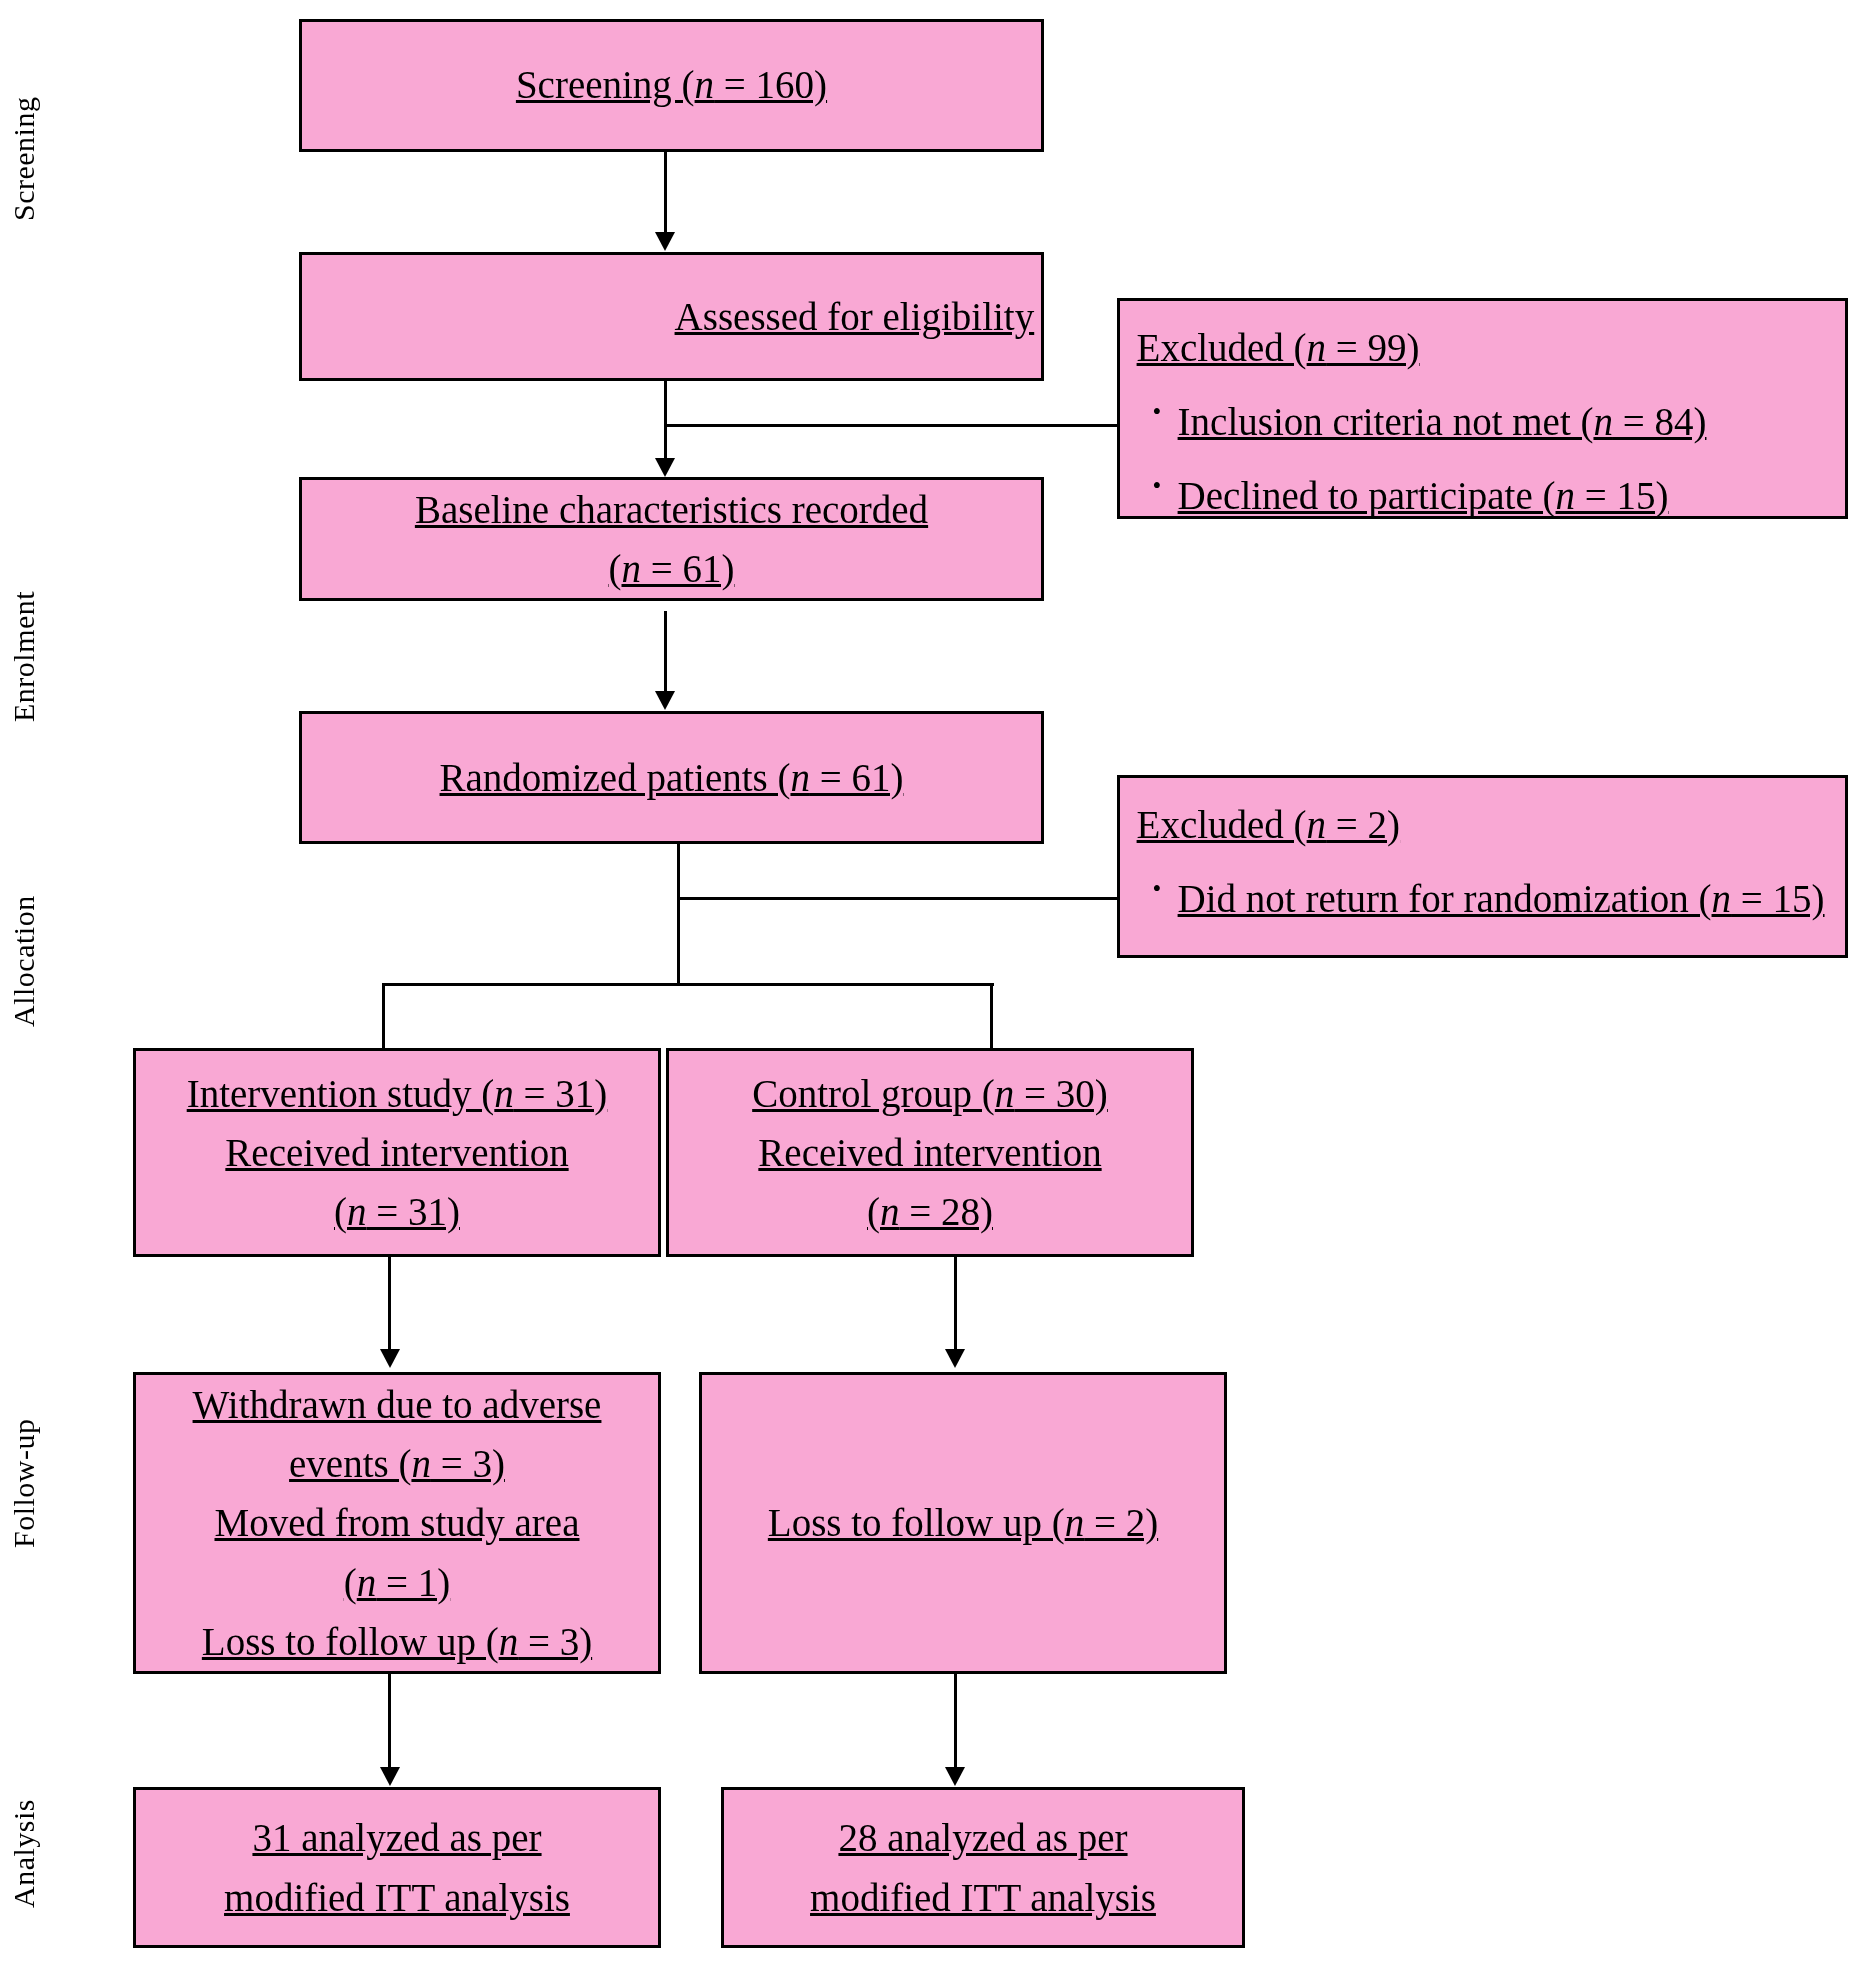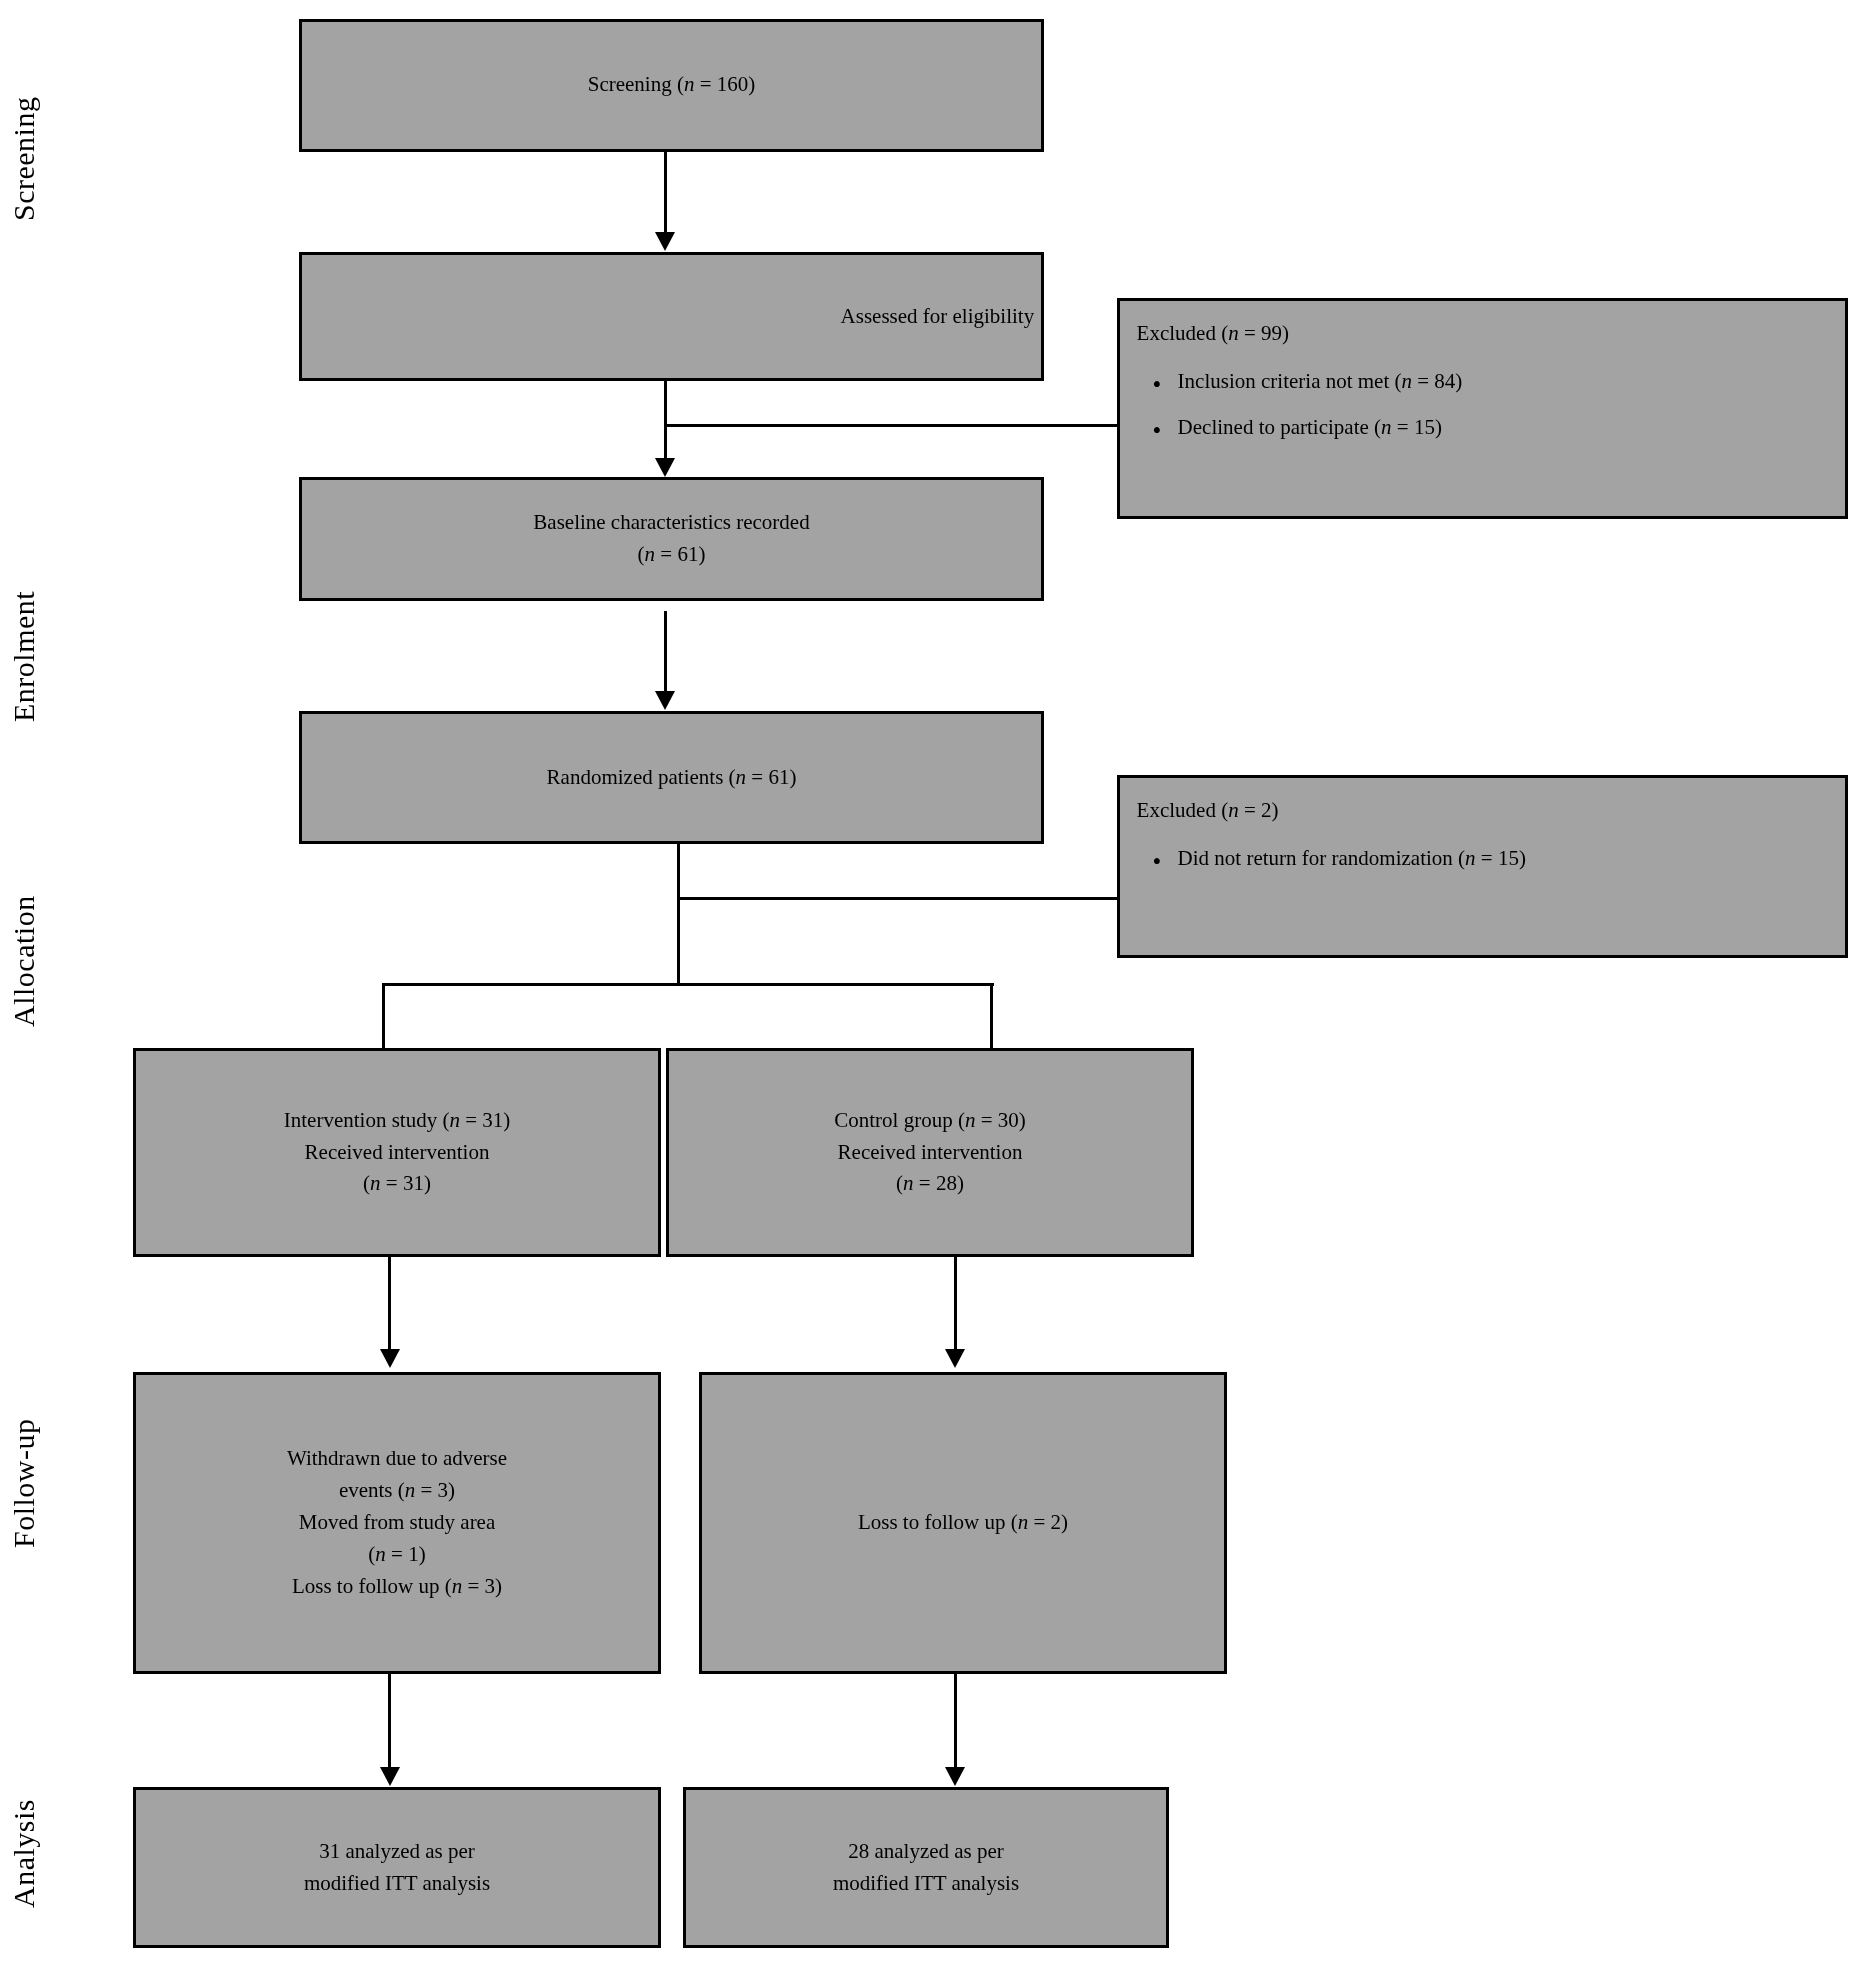--- a/index.html
+++ b/index.html
@@ -28,29 +28,30 @@
     letter-spacing: 0.5px;
     white-space: nowrap;
     color: #000;
   }
 
   
   .box {
     position: absolute;
     box-sizing: border-box;
     border: 3.4px solid #000000;
-    background: #a3a3a3;
+    background: #f9a8d4;
     display: flex;
     flex-direction: column;
     align-items: center;
     justify-content: center;
     text-align: center;
-    font-size: 21px;
+    font-size: 39px;
     line-height: 1.52;
     padding: 2.9px 6.8px;
+    text-decoration: underline;
   }
   .box.left-align {
     align-items: flex-start;
     justify-content: flex-start;
     text-align: left;
     padding: 16.6px 12.7px 12.7px 16.6px;
   }
   .box .line { display: block; width: 100%; }
 
   
@@ -198,19 +199,19 @@
   <div class="arrowhead" style="left:380px; top:1767px;"></div>
 
   <div class="vline" style="left:954px; top:1674px; height:98px;"></div>
   <div class="arrowhead" style="left:945px; top:1767px;"></div>
 
   <div class="box" style="left:133px; top:1787px; width:528px; height:161px;">
     <span class="line">31 analyzed as per</span>
     <span class="line">modified ITT analysis</span>
   </div>
 
-  <div class="box" style="left:683px; top:1787px; width:486px; height:161px;justify-content:center;">
+  <div class="box" style="left:721px; top:1787px; width:524px; height:161px;justify-content:center;">
     <span class="line">28 analyzed as per</span>
     <span class="line">modified ITT analysis</span>
   </div>
 
 </div>
 
 
 </body></html>

